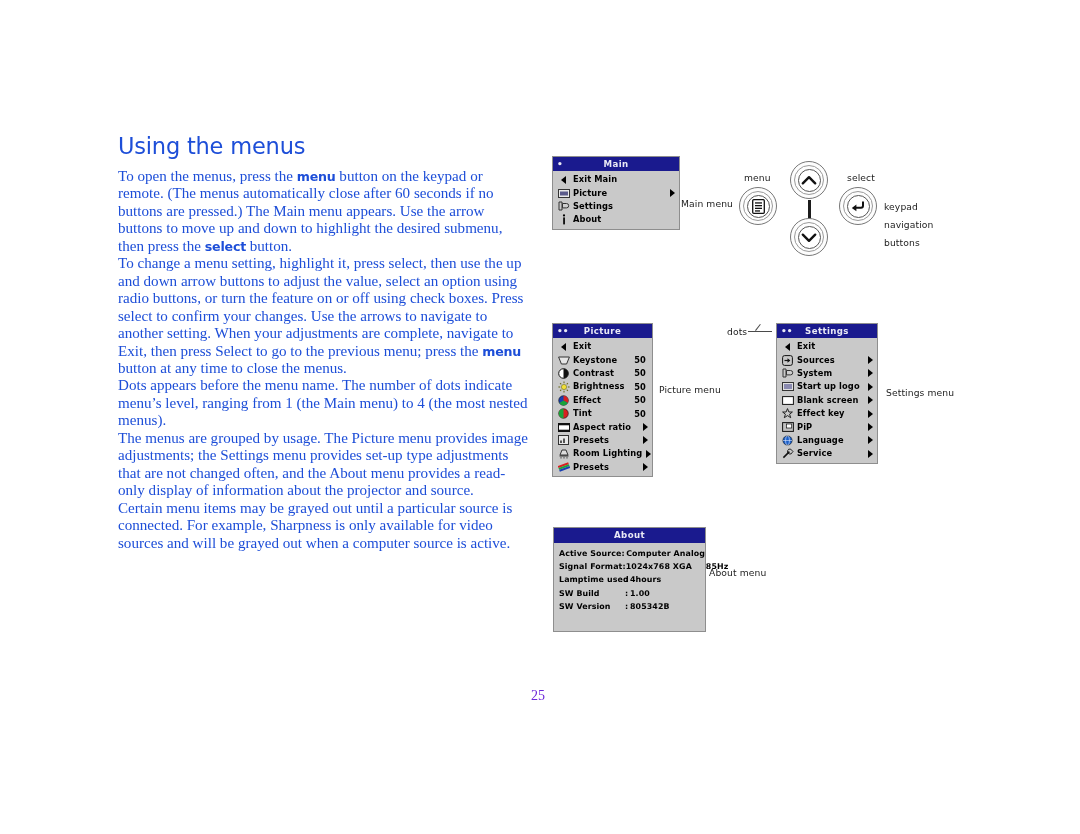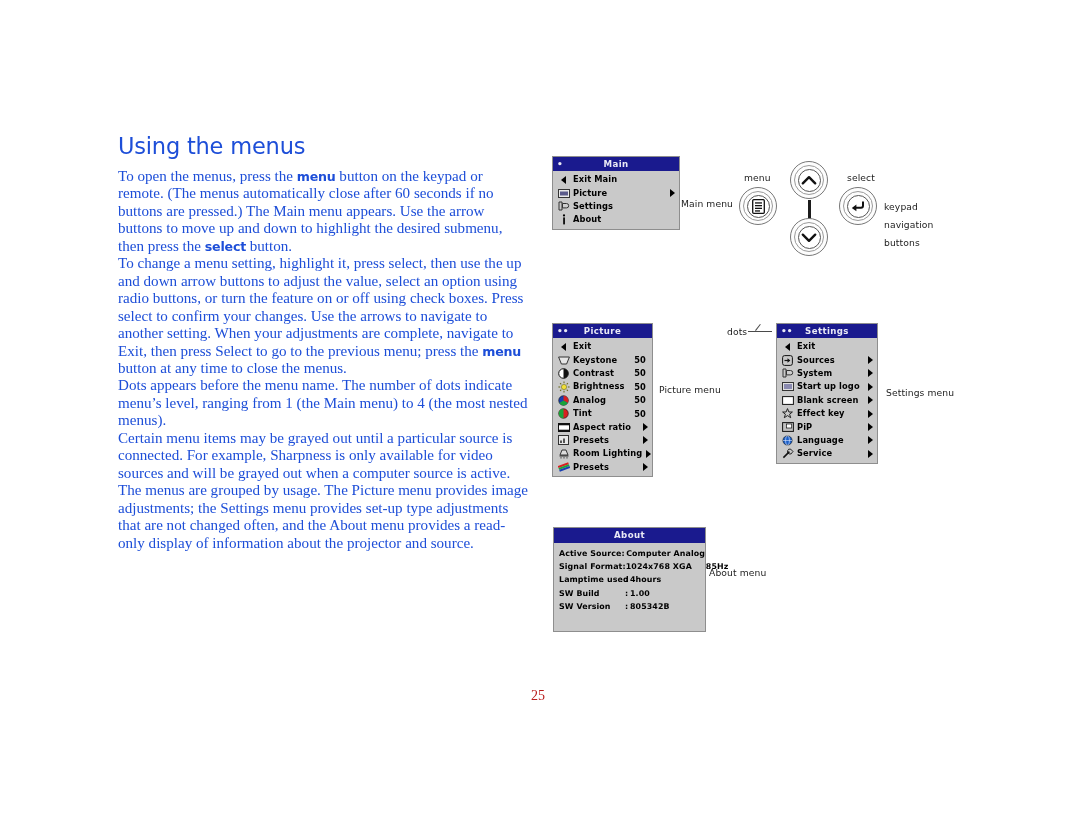--- a/index.html
+++ b/index.html
@@ -47,21 +47,21 @@
     font-size: 12.6px;
     letter-spacing: -0.2px;
   }
 
   #page-number {
     position: absolute;
     left: 531px;
     top: 688px;
     font-family: "Liberation Serif", serif;
     font-size: 14px;
-    color: #b91c1c;
+    color: #6d28d9;
   }
 
   
   .osd {
     position: absolute;
     background: #c9c9c9;
     border: 1px solid #8e8e8e;
     box-sizing: border-box;
     font-family: "DejaVu Sans", sans-serif;
     color: #000;
@@ -226,22 +226,22 @@
 </style>
 </head>
 <body>
 
 <div id="page-title">Using the menus</div>
 
 <div id="body-copy">
   <p>To open the menus, press the <b>menu</b> button on the keypad or remote. (The menus automatically close after 60 seconds if no buttons are pressed.) The Main menu appears. Use the arrow buttons to move up and down to highlight the desired submenu, then press the <b>select</b> button.</p>
   <p>To change a menu setting, highlight it, press select, then use the up and down arrow buttons to adjust the value, select an option using radio buttons, or turn the feature on or off using check boxes. Press select to confirm your changes. Use the arrows to navigate to another setting. When your adjustments are complete, navigate to Exit, then press Select to go to the previous menu; press the <b>menu</b> button at any time to close the menus.</p>
   <p>Dots appears before the menu name. The number of dots indicate menu’s level, ranging from 1 (the Main menu) to 4 (the most nested menus).</p>
+  <p>The menus are grouped by usage. The Picture menu provides image adjustments; the Settings menu provides set-up type adjustments that are not changed often, and the About menu provides a read-only display of information about the projector and source.</p>
   <p>Certain menu items may be grayed out until a particular source is connected. For example, Sharpness is only available for video sources and will be grayed out when a computer source is active.</p>
-  <p>The menus are grouped by usage. The Picture menu provides image adjustments; the Settings menu provides set-up type adjustments that are not changed often, and the About menu provides a read-only display of information about the projector and source.</p>
 </div>
 
 <div id="page-number">25</div>
 
 <div class="osd" id="menu-main">
   <div class="osd-title">
     <span class="dots">•</span>
     <span>Main</span>
   </div>
   <div class="osd-rows">
@@ -389,21 +389,21 @@
     </div>
 
     <div class="osd-row">
       <span class="ico">
         <svg width="11" height="11" viewBox="0 0 11 11">
             <circle cx="5.5" cy="5.5" r="4.8" fill="#1a3fb0" stroke="#111" stroke-width="0.6"></circle>
             <path d="M5.5 5.5 L5.5 0.7 A4.8 4.8 0 0 1 9.7 7.9 z" fill="#d82020"></path>
             <path d="M5.5 5.5 L9.7 7.9 A4.8 4.8 0 0 1 1.3 7.9 z" fill="#19a33a"></path>
           </svg>
       </span>
-      <span class="lbl">Analog</span>
+      <span class="lbl">Effect</span>
       <span class="val">50</span>
     </div>
 
     <div class="osd-row">
       <span class="ico">
         <svg width="11" height="11" viewBox="0 0 11 11">
             <circle cx="5.5" cy="5.5" r="4.8" fill="#d82020" stroke="#111" stroke-width="0.6"></circle>
             <path d="M5.5 0.7 a4.8 4.8 0 0 0 0 9.6 z" fill="#19a33a"></path>
           </svg>
       </span>

